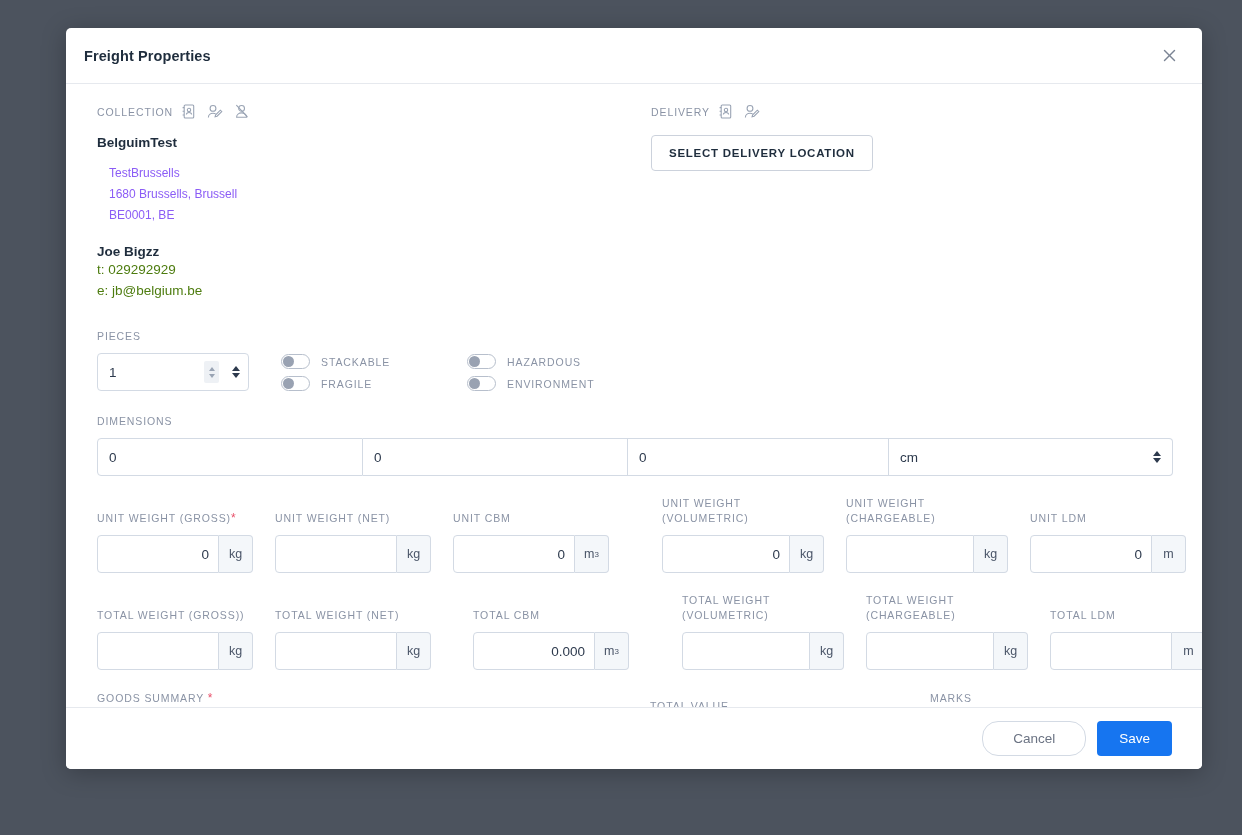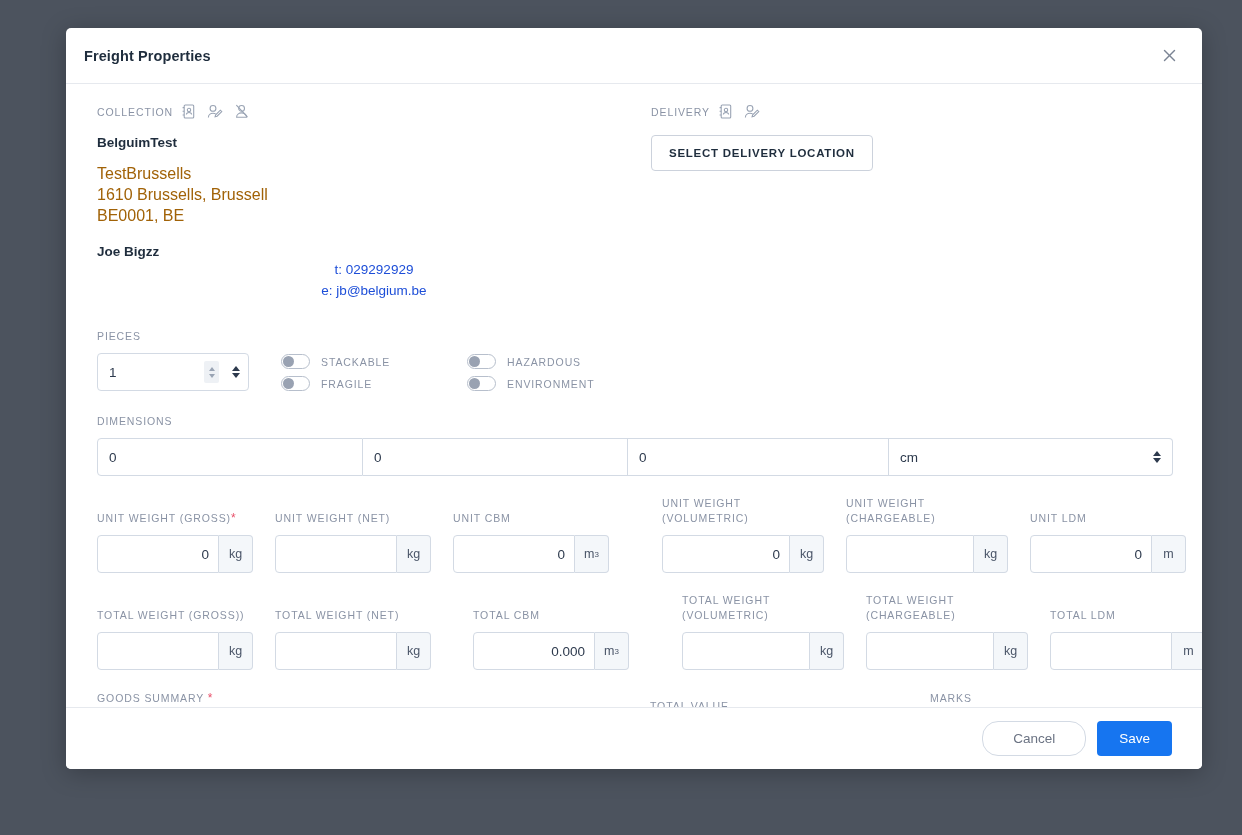--- a/index.html
+++ b/index.html
@@ -59,28 +59,28 @@
     display: flex; align-items: center; gap: 9px;
   }
   .sec-icons { display: flex; align-items: center; gap: 11px; }
   .sec-icons svg { display: block; }
 
   .addr-name {
     font-size: 13.5px; font-weight: bold; color: #1f2d3d;
     margin-top: 16px;
   }
   .addr-lines {
-    margin-top: 13px; font-size: 16px; color: #a16207; line-height: 21px;
+    margin-top: 13px; font-size: 12px; color: #8b5cf6; line-height: 21px; margin-left: 12px;
   }
   .contact-name {
     margin-top: 18px; font-size: 13.5px; font-weight: bold; color: #1f2d3d;
   }
   .contact-link {
-    display: block; font-size: 13.5px; color: #1d4ed8; line-height: 21px;
-    text-decoration: none; cursor: pointer; text-align: center;
+    display: block; font-size: 13.5px; color: #4d7c0f; line-height: 21px;
+    text-decoration: none; cursor: pointer;
   }
 
   .btn-outline {
     margin-top: 16px;
     display: inline-block;
     padding: 11px 17px;
     border: 1px solid #ccd2dc; border-radius: 4px;
     background: #fff; color: #1f2d3d;
     font-size: 11.5px; font-weight: bold; letter-spacing: .75px;
     cursor: pointer;
@@ -263,21 +263,21 @@
                 <path d="M2.6 13.2c0-2.6 2.3-4.3 5-4.3s5 1.7 5 4.3z"></path>
                 <line x1="2.6" y1="1.3" x2="13.2" y2="12.6" stroke-linecap="round"></line>
               </svg>
             </span>
           </span>
         </div>
 
         <div class="addr-name">BelguimTest</div>
         <div class="addr-lines">
           <div>TestBrussells</div>
-          <div>1610 Brussells, Brussell</div>
+          <div>1680 Brussells, Brussell</div>
           <div>BE0001, BE</div>
         </div>
         <div class="contact-name">Joe Bigzz</div>
         <a class="contact-link">t: 029292929</a>
         <a class="contact-link">e: jb@belgium.be</a>
       </div>
 
       <div class="col-right">
         <div class="section-label">
           <span>DELIVERY</span>

